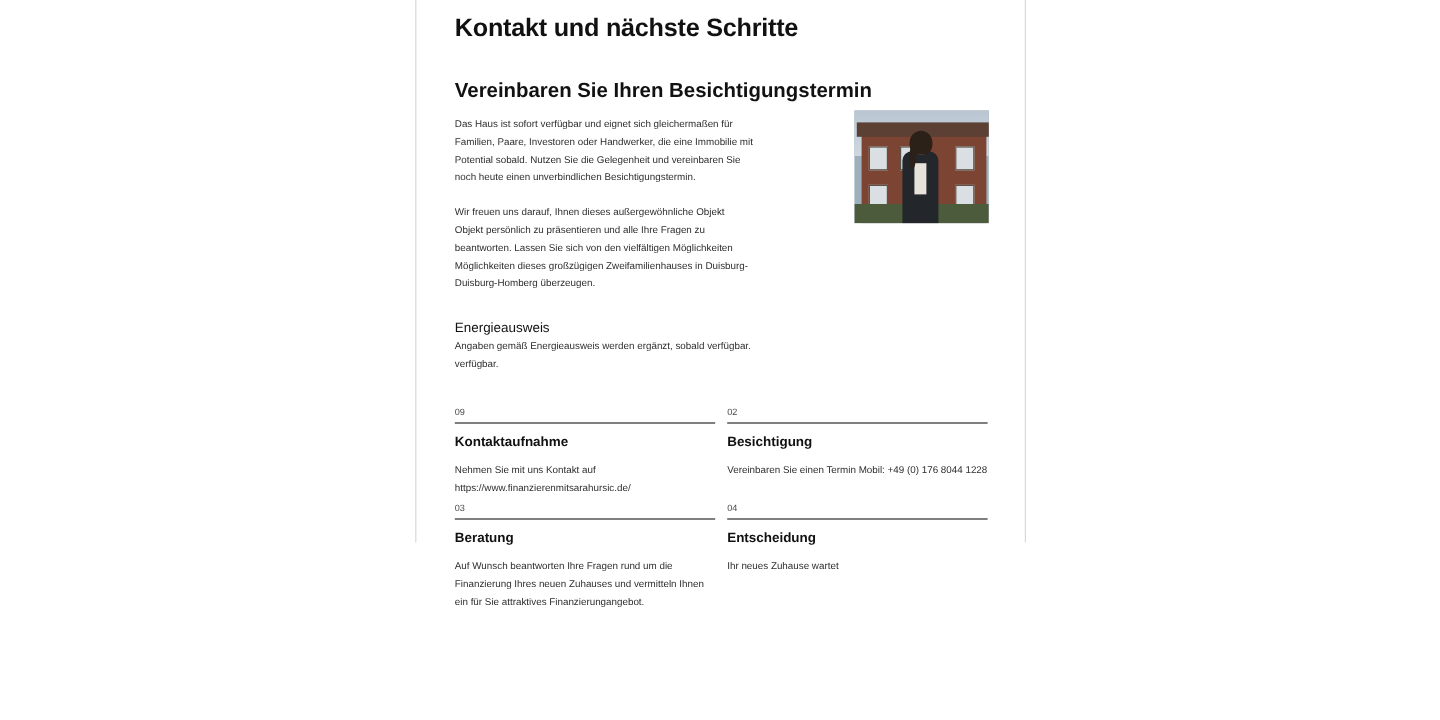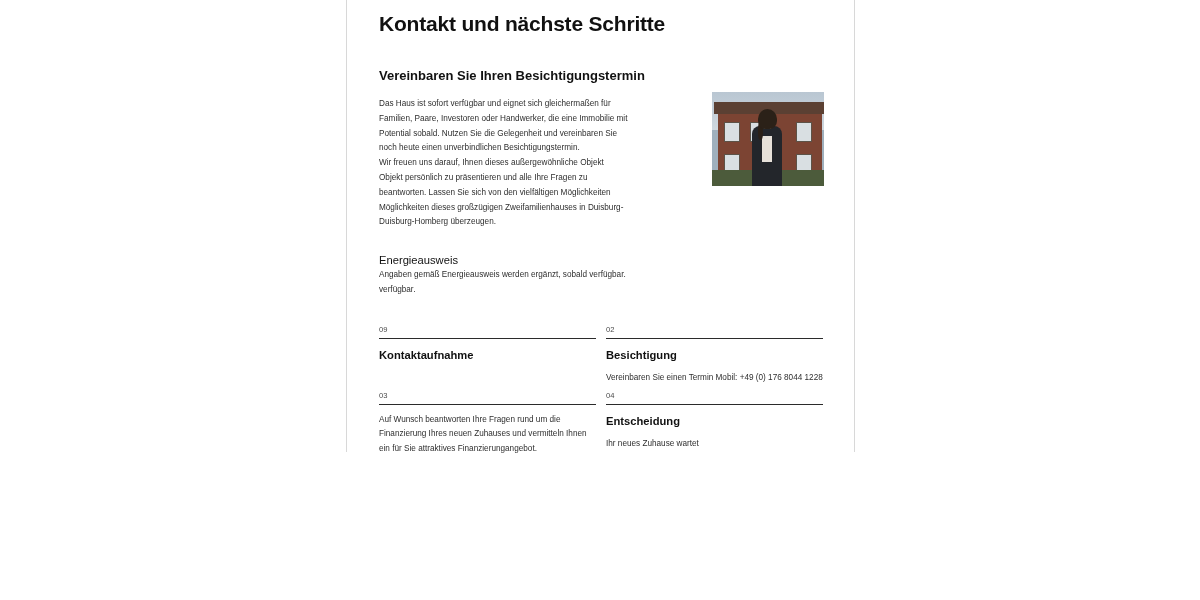--- a/index.html
+++ b/index.html
@@ -52,41 +52,42 @@
   }
   h1.doc-title {
     font-size: 21px;
     line-height: 26px;
     font-weight: bold;
     letter-spacing: -0.2px;
     margin: 11px 0 0 0;
     color: #111111;
   }
   h2.section-title {
-    font-size: 13px;
+    font-size: 17px;
     line-height: 17px;
     font-weight: bold;
     margin: 30px 0 0 0;
     color: #111111;
   }
   .intro-block {
     position: relative;
     margin-top: 13px;
   }
   .intro-text {
     width: 250px;
   }
   p.body-text {
     font-size: 8.2px;
     line-height: 14.8px;
     color: #2e2e2e;
     margin: 0;
     text-align: left;
   }
   p.body-text + p.body-text {
+    margin-top: 14px;
   }
   .photo {
     position: absolute;
     right: 0;
     top: -5px;
     width: 112px;
     height: 94px;
     overflow: hidden;
     background: #9fb0bd;
   }
@@ -241,31 +242,33 @@
     <div class="intro-text">
       <p class="body-text">Angaben gemäß Energieausweis werden ergänzt, sobald verfügbar. verfügbar.</p>
     </div>
 
     <div class="steps">
 
       <div class="step-row first">
         <div class="step">
           <div class="step-num">09</div>
           <div class="step-name">Kontaktaufnahme</div>
+          <div class="step-text"><span>Nehmen Sie mit uns Kontakt auf </span><a class="link" href="#">https://www.finanzierenmitsarahursic.de/</a></div>
         </div>
         <div class="step">
           <div class="step-num">02</div>
           <div class="step-name">Besichtigung</div>
           <div class="step-text">Vereinbaren Sie einen Termin Mobil: +49 (0) 176 8044 1228</div>
         </div>
       </div>
 
       <div class="step-row second">
         <div class="step">
           <div class="step-num">03</div>
+          <div class="step-name">Beratung</div>
           <div class="step-text">Auf Wunsch beantworten Ihre Fragen rund um die Finanzierung Ihres neuen Zuhauses und vermitteln Ihnen ein für Sie attraktives Finanzierungangebot.</div>
         </div>
         <div class="step">
           <div class="step-num">04</div>
           <div class="step-name">Entscheidung</div>
           <div class="step-text">Ihr neues Zuhause wartet</div>
         </div>
       </div>
 
     </div>

